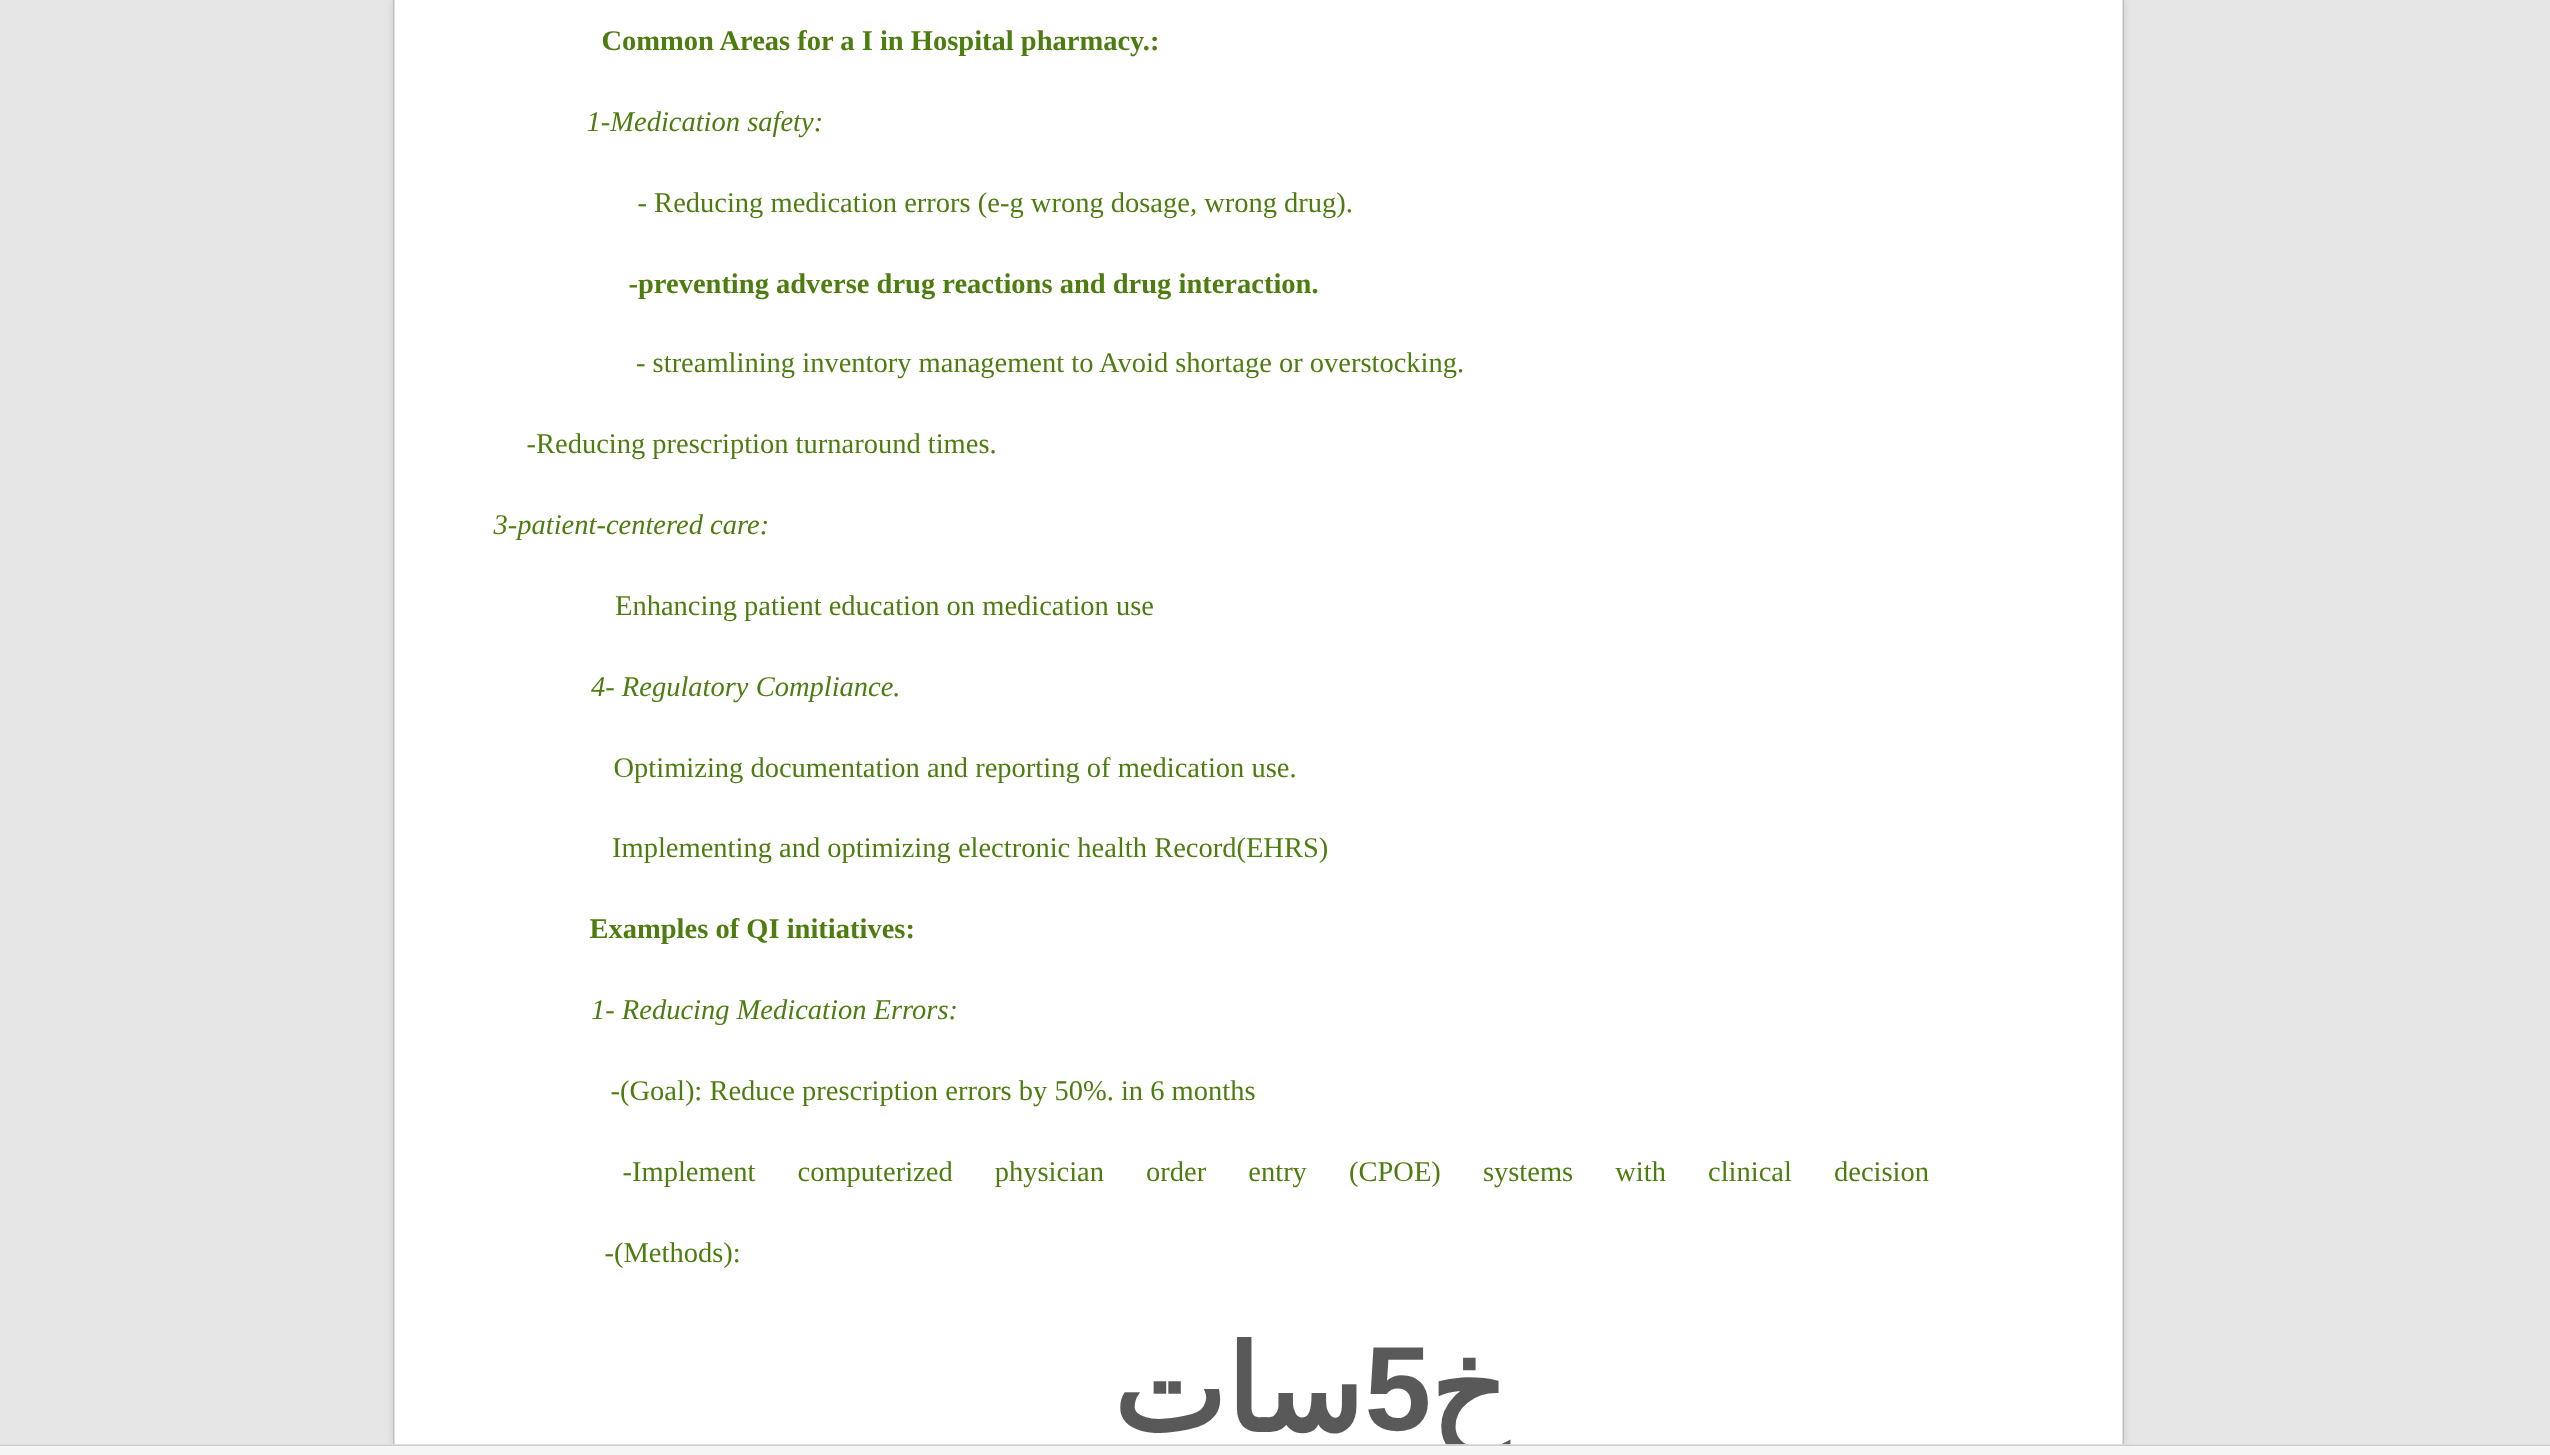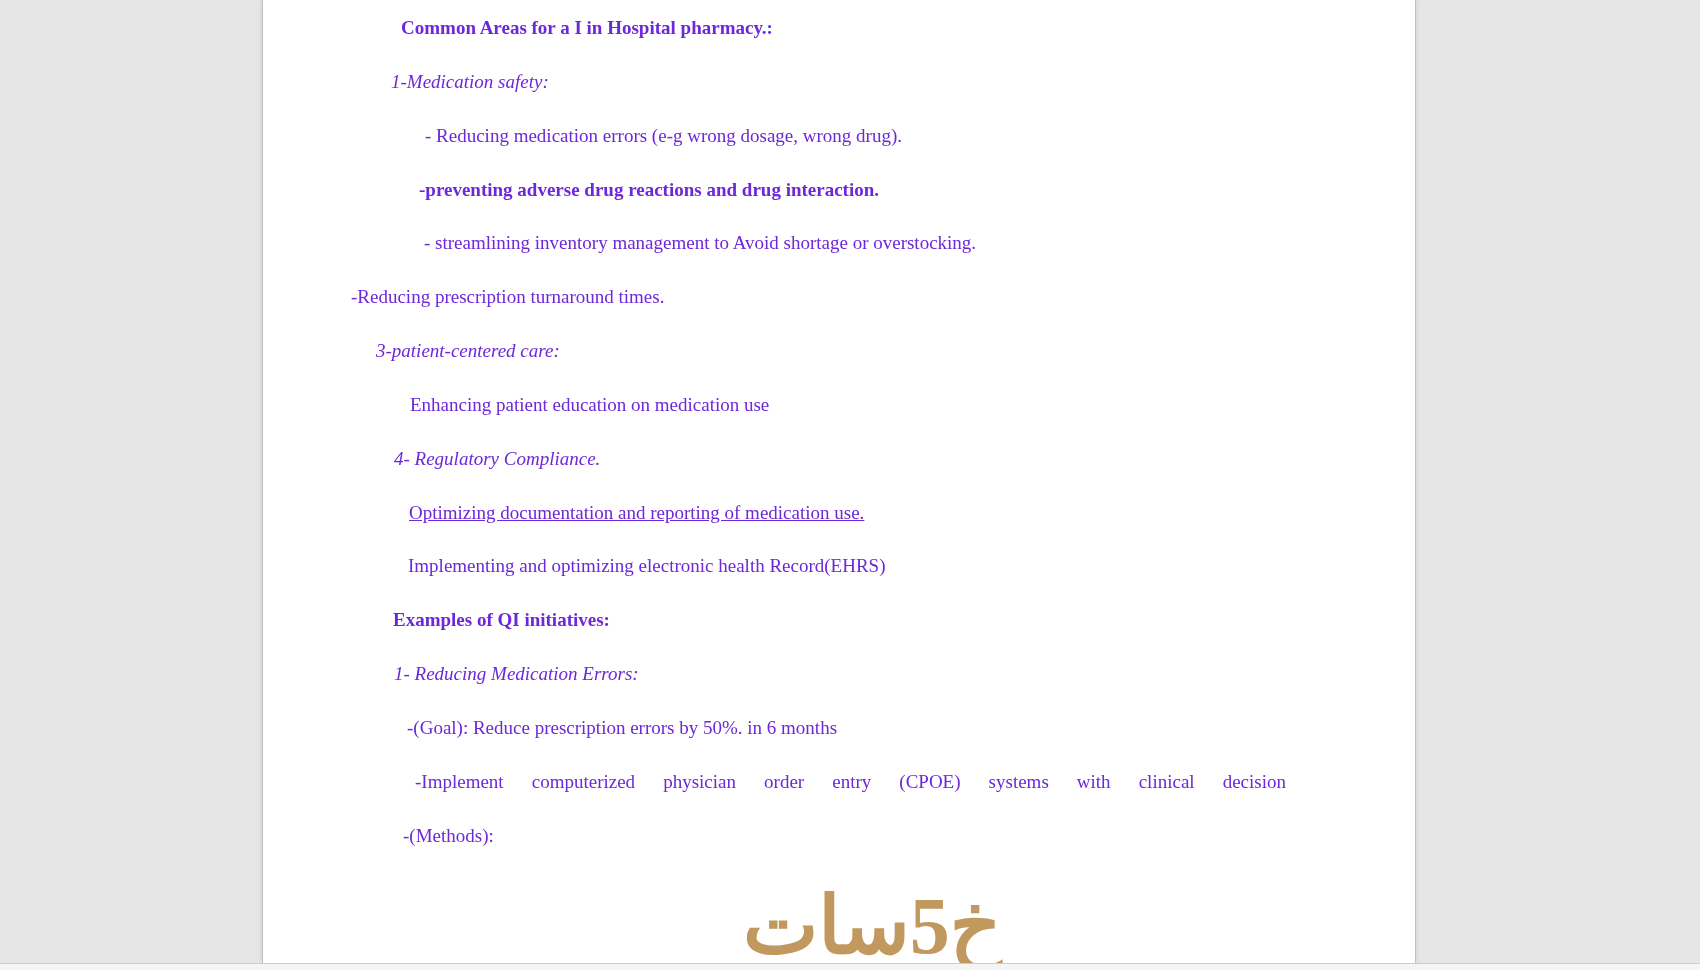--- a/index.html
+++ b/index.html
@@ -25,64 +25,64 @@
     box-shadow: 0 0 5px rgba(0,0,0,0.12);
     overflow: hidden;
   }
 
   
   .watermark {
     position: absolute;
     left: 480px;
     top: 886px;
     z-index: 0;
-    font-family: Liberation Serif, serif;
+    font-family: Liberation Sans, sans-serif;
     font-size: 80px;
     line-height: 1;
     font-weight: 700;
-    color: #a16207;
+    color: #000000;
     opacity: 0.65;
     direction: rtl;
     unicode-bidi: bidi-override;
     white-space: nowrap;
     pointer-events: none;
   }
 
   
   .doc-content {
     position: absolute;
     left: 0;
     top: 1px;
     width: 100%;
     z-index: 1;
   }
 
   .line {
     height: 53.85px;
     line-height: 53.85px;
     font-size: 19px;
-    color: #6d28d9;
+    color: #4d7c0f;
     white-space: nowrap;
   }
 
   .b  { font-weight: 700; }
   .i  { font-style: italic; }
 
   
   .l1  { padding-left: 138px; }
   .l2  { padding-left: 128px; }
   .l3  { padding-left: 162px; }
   .l4  { padding-left: 156px; font-weight: bold; }
   .l5  { padding-left: 126px; }
   .l6  { padding-left: 161px; }
   .l7  { padding-left: 88px; }
-  .l8  { padding-left: 113px; }
+  .l8  { padding-left: 66px; }
   .l9  { padding-left: 147px; }
   .l10 { padding-left: 131px; }
-  .l11 { padding-left: 146px; text-decoration: underline; }
+  .l11 { padding-left: 146px; }
   .l12 { padding-left: 130px; }
   .l13 { padding-left: 145px; }
   .l14 { padding-left: 130px; }
   .l15 { padding-left: 131px; }
   .l16 { padding-left: 144px; }
   .l17 { padding-left: 140px; }
 
   
   .l18 {
     padding-left: 152px;

